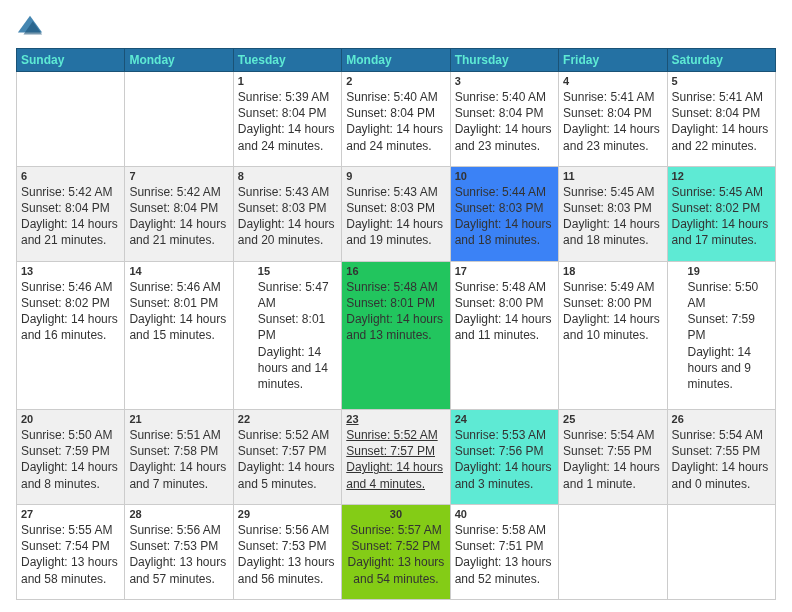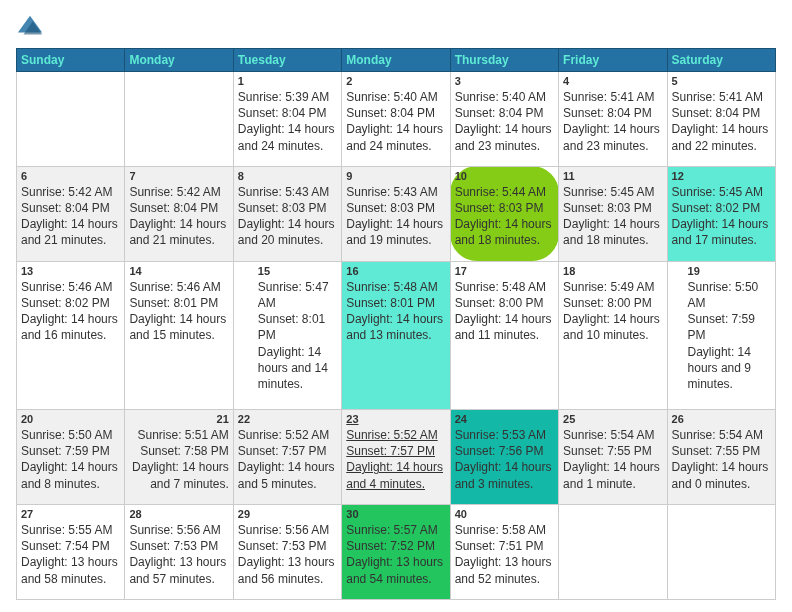--- a/index.html
+++ b/index.html
@@ -171,21 +171,21 @@
             <div class="day-info">Sunrise: 5:42 AM<br>Sunset: 8:04 PM<br>Daylight: 14 hours and 21 minutes.</div>
           </td>
           <td style="background: rgb(240, 240, 240);">
             <span class="day-number">8</span>
             <div class="day-info">Sunrise: 5:43 AM<br>Sunset: 8:03 PM<br>Daylight: 14 hours and 20 minutes.</div>
           </td>
           <td style="background: rgb(240, 240, 240);">
             <span class="day-number">9</span>
             <div class="day-info">Sunrise: 5:43 AM<br>Sunset: 8:03 PM<br>Daylight: 14 hours and 19 minutes.</div>
           </td>
-          <td style="background: #84cc16; border-radius: 27px;">
+          <td style="background: #3b82f6;">
             <span class="day-number">10</span>
             <div class="day-info">Sunrise: 5:44 AM<br>Sunset: 8:03 PM<br>Daylight: 14 hours and 18 minutes.</div>
           </td>
           <td style="background: rgb(240, 240, 240);">
             <span class="day-number">11</span>
             <div class="day-info">Sunrise: 5:45 AM<br>Sunset: 8:03 PM<br>Daylight: 14 hours and 18 minutes.</div>
           </td>
           <td style="background: #5eead4;">
             <span class="day-number">12</span>
             <div class="day-info">Sunrise: 5:45 AM<br>Sunset: 8:02 PM<br>Daylight: 14 hours and 17 minutes.</div>
@@ -197,21 +197,21 @@
             <div class="day-info">Sunrise: 5:46 AM<br>Sunset: 8:02 PM<br>Daylight: 14 hours and 16 minutes.</div>
           </td>
           <td style="background: rgb(255, 255, 255); margin-left: 15px;">
             <span class="day-number">14</span>
             <div class="day-info">Sunrise: 5:46 AM<br>Sunset: 8:01 PM<br>Daylight: 14 hours and 15 minutes.</div>
           </td>
           <td style="background: rgb(255, 255, 255); padding-left: 24px;">
             <span class="day-number">15</span>
             <div class="day-info">Sunrise: 5:47 AM<br>Sunset: 8:01 PM<br>Daylight: 14 hours and 14 minutes.</div>
           </td>
-          <td style="background: #5eead4;">
+          <td style="background: #22c55e;">
             <span class="day-number">16</span>
             <div class="day-info">Sunrise: 5:48 AM<br>Sunset: 8:01 PM<br>Daylight: 14 hours and 13 minutes.</div>
           </td>
           <td style="background: rgb(255, 255, 255);">
             <span class="day-number">17</span>
             <div class="day-info">Sunrise: 5:48 AM<br>Sunset: 8:00 PM<br>Daylight: 14 hours and 11 minutes.</div>
           </td>
           <td style="background: rgb(255, 255, 255);">
             <span class="day-number">18</span>
             <div class="day-info">Sunrise: 5:49 AM<br>Sunset: 8:00 PM<br>Daylight: 14 hours and 10 minutes.</div>
@@ -219,33 +219,33 @@
           <td style="background: rgb(255, 255, 255); padding-left: 20px;">
             <span class="day-number">19</span>
             <div class="day-info">Sunrise: 5:50 AM<br>Sunset: 7:59 PM<br>Daylight: 14 hours and 9 minutes.</div>
           </td>
         </tr>
         <tr>
           <td style="background: rgb(240, 240, 240);">
             <span class="day-number">20</span>
             <div class="day-info">Sunrise: 5:50 AM<br>Sunset: 7:59 PM<br>Daylight: 14 hours and 8 minutes.</div>
           </td>
-          <td style="background: rgb(240, 240, 240); text-align: right;">
+          <td style="background: rgb(240, 240, 240);">
             <span class="day-number">21</span>
             <div class="day-info">Sunrise: 5:51 AM<br>Sunset: 7:58 PM<br>Daylight: 14 hours and 7 minutes.</div>
           </td>
           <td style="background: rgb(240, 240, 240);">
             <span class="day-number">22</span>
             <div class="day-info">Sunrise: 5:52 AM<br>Sunset: 7:57 PM<br>Daylight: 14 hours and 5 minutes.</div>
           </td>
           <td style="background: rgb(240, 240, 240); text-decoration: underline;">
             <span class="day-number">23</span>
             <div class="day-info">Sunrise: 5:52 AM<br>Sunset: 7:57 PM<br>Daylight: 14 hours and 4 minutes.</div>
           </td>
-          <td style="background: #14b8a6;">
+          <td style="background: #5eead4;">
             <span class="day-number">24</span>
             <div class="day-info">Sunrise: 5:53 AM<br>Sunset: 7:56 PM<br>Daylight: 14 hours and 3 minutes.</div>
           </td>
           <td style="background: rgb(240, 240, 240);">
             <span class="day-number">25</span>
             <div class="day-info">Sunrise: 5:54 AM<br>Sunset: 7:55 PM<br>Daylight: 14 hours and 1 minute.</div>
           </td>
           <td style="background: rgb(240, 240, 240); margin-top: 16px;">
             <span class="day-number">26</span>
             <div class="day-info">Sunrise: 5:54 AM<br>Sunset: 7:55 PM<br>Daylight: 14 hours and 0 minutes.</div>
@@ -257,21 +257,21 @@
             <div class="day-info">Sunrise: 5:55 AM<br>Sunset: 7:54 PM<br>Daylight: 13 hours and 58 minutes.</div>
           </td>
           <td style="background: rgb(255, 255, 255);">
             <span class="day-number">28</span>
             <div class="day-info">Sunrise: 5:56 AM<br>Sunset: 7:53 PM<br>Daylight: 13 hours and 57 minutes.</div>
           </td>
           <td style="background: rgb(255, 255, 255);">
             <span class="day-number">29</span>
             <div class="day-info">Sunrise: 5:56 AM<br>Sunset: 7:53 PM<br>Daylight: 13 hours and 56 minutes.</div>
           </td>
-          <td style="background: #22c55e;">
+          <td style="background: #84cc16; text-align: center;">
             <span class="day-number">30</span>
             <div class="day-info">Sunrise: 5:57 AM<br>Sunset: 7:52 PM<br>Daylight: 13 hours and 54 minutes.</div>
           </td>
           <td style="background: rgb(255, 255, 255);">
             <span class="day-number">40</span>
             <div class="day-info">Sunrise: 5:58 AM<br>Sunset: 7:51 PM<br>Daylight: 13 hours and 52 minutes.</div>
           </td>
           <td style="background: rgb(255, 255, 255);"></td>
           <td style="background: rgb(255, 255, 255);"></td>
         </tr>

